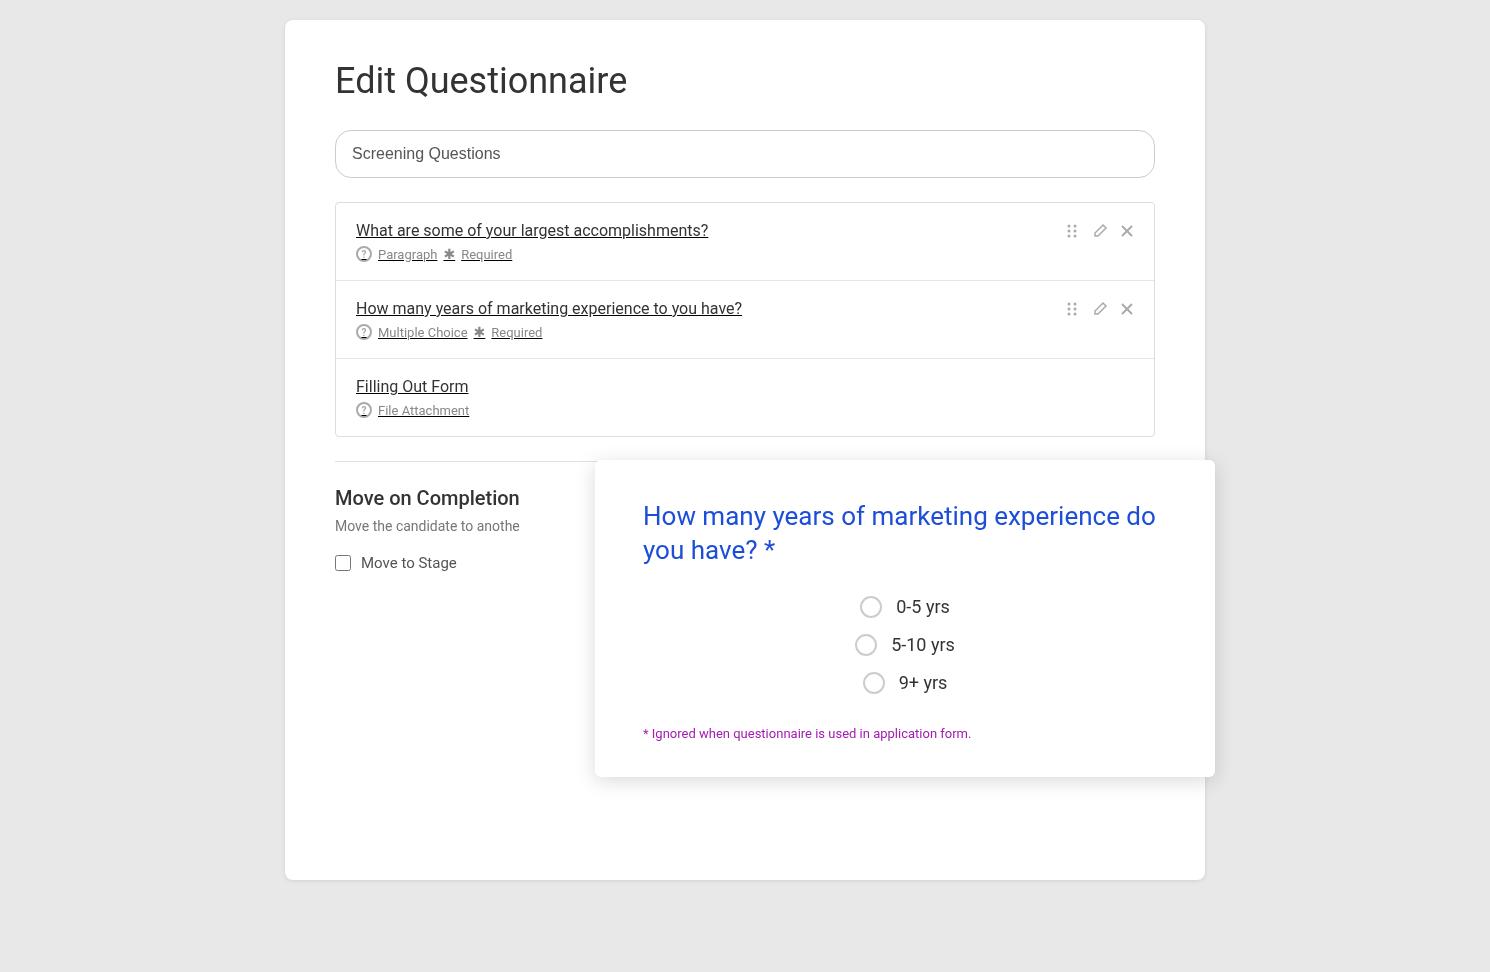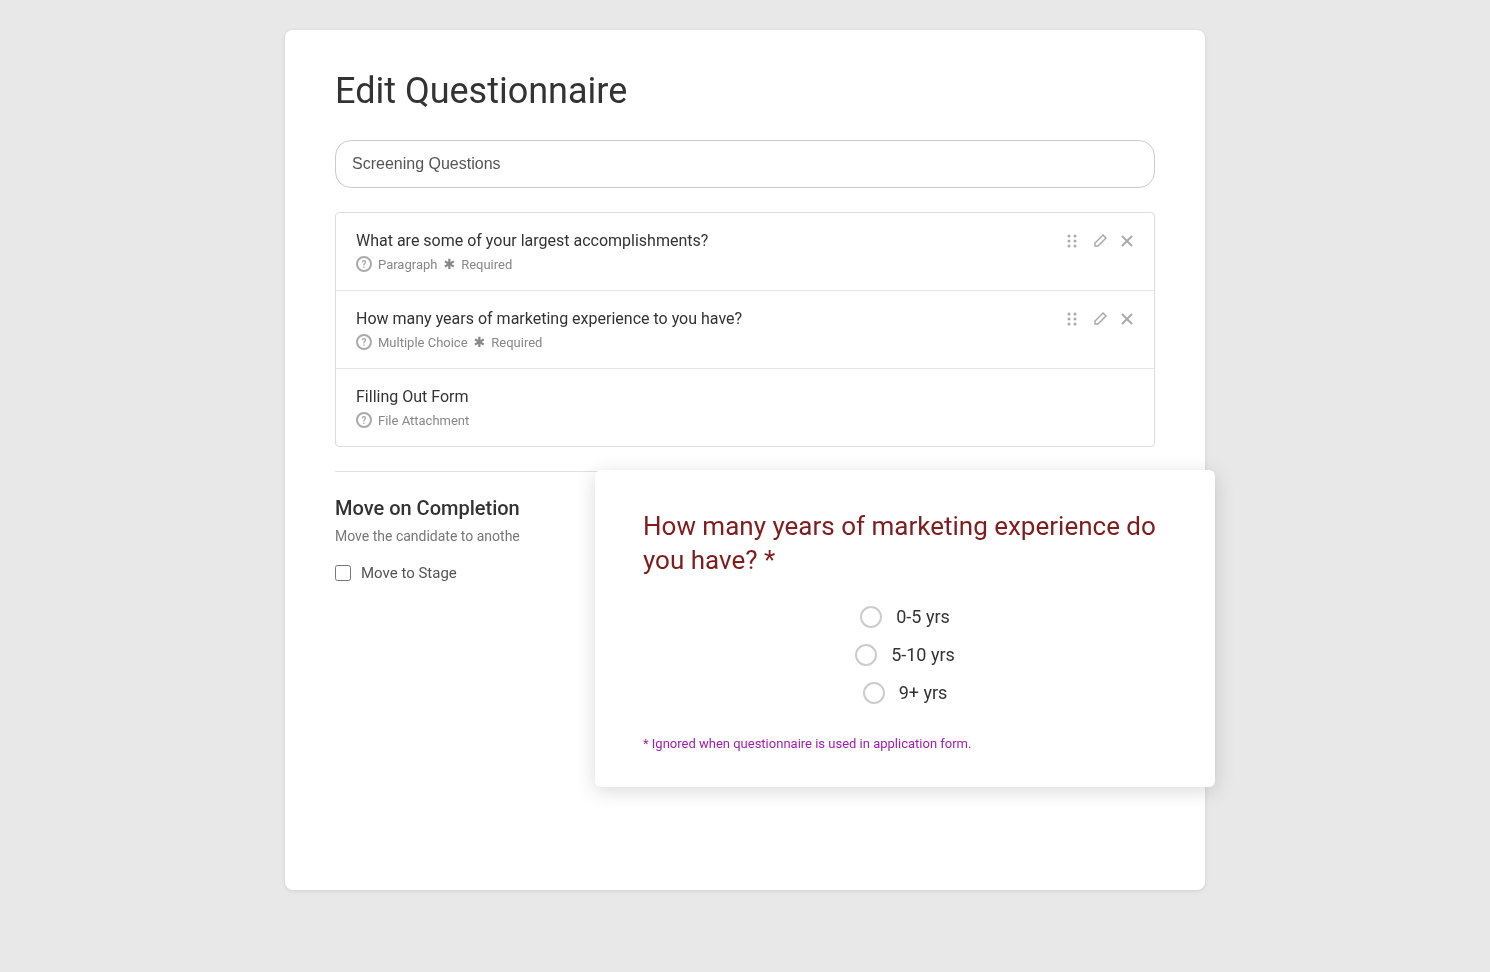--- a/index.html
+++ b/index.html
@@ -9,21 +9,20 @@
       display: flex;
       justify-content: center;
       align-items: flex-start;
       min-height: 972px;
       padding: 20px;
     }
 
     .page-wrapper {
       position: relative;
       width: 920px;
-      margin-top: 10px;
     }
 
     
     .main-card {
       background: #fff;
       border-radius: 8px;
       padding: 40px 50px 50px 50px;
       box-shadow: 0 1px 4px rgba(0,0,0,0.1);
       width: 100%;
       min-height: 860px;
@@ -46,20 +45,21 @@
       margin-bottom: 24px;
       outline: none;
     }
 
     
     .questions-section {
       border: 1px solid #ddd;
       border-radius: 4px;
       margin-bottom: 24px;
       overflow: hidden;
+      text-decoration: underline;
     }
 
     .question-item {
       padding: 18px 20px;
       border-bottom: 1px solid #e5e5e5;
     }
 
     .question-item:last-child {
       border-bottom: none;
     }
@@ -177,21 +177,21 @@
       background: #fff;
       border-radius: 6px;
       box-shadow: 0 4px 20px rgba(0,0,0,0.15);
       padding: 40px 48px 36px 48px;
       z-index: 10;
     }
 
     .popup-question {
       font-size: 26px;
       font-weight: 400;
-      color: #7f1d1d;
+      color: #1d4ed8;
       margin-bottom: 28px;
       line-height: 1.3;
     }
 
     .popup-options {
       display: flex;
       flex-direction: column;
       gap: 16px;
       margin-bottom: 32px;
       align-items: center;

